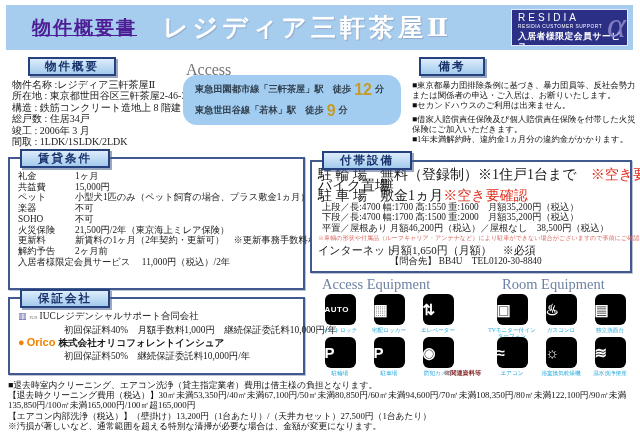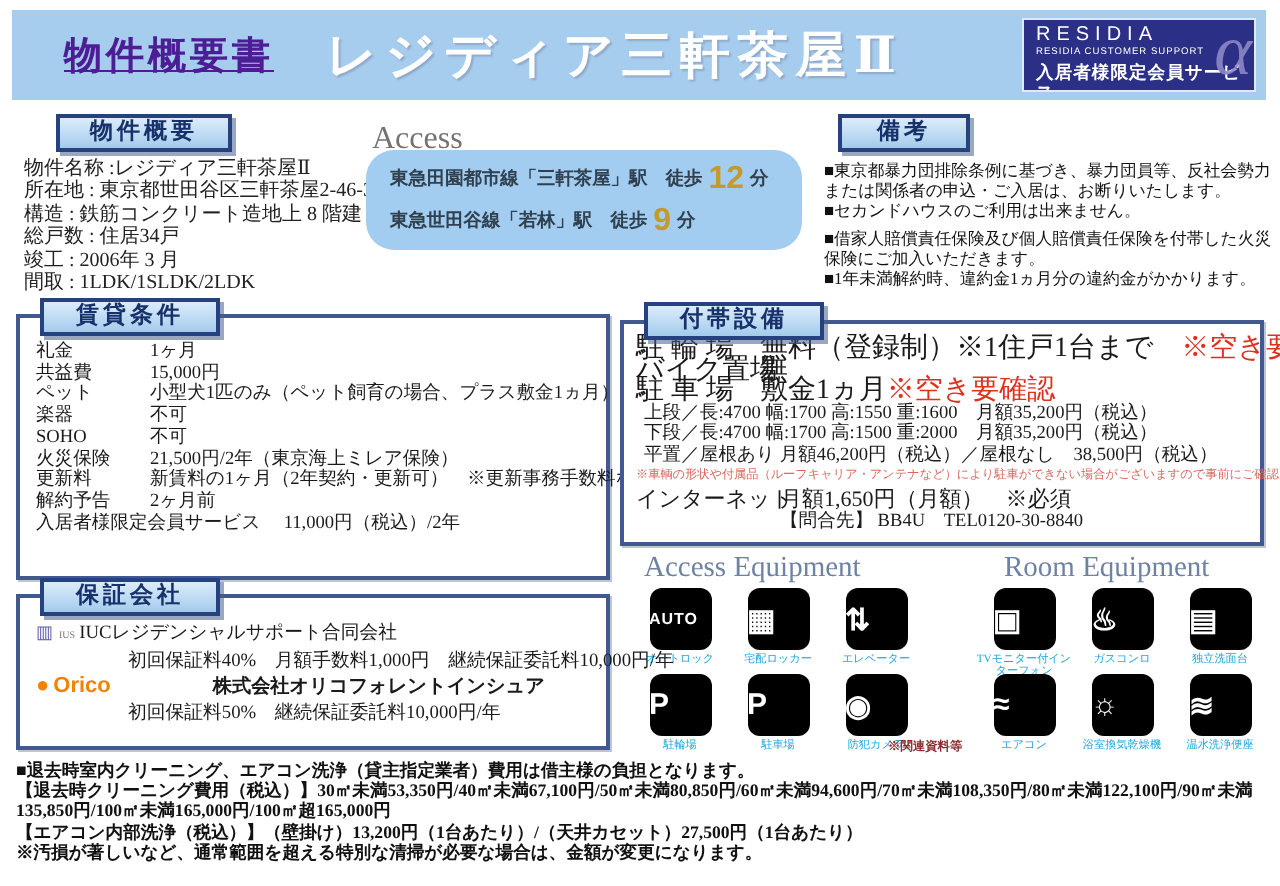--- a/index.html
+++ b/index.html
@@ -58,21 +58,21 @@
   .lr{display:flex;font-size:9.3px;line-height:10.7px;white-space:nowrap;}
   .lr .lbl{width:57px;flex:none;}
   .red{color:#e0301e;}
 
   .guar-rows{padding:11px 4px 0 8px;font-size:9.4px;line-height:12.2px;}
   .g-terms{margin-left:46px;white-space:nowrap;}
   .iuc-glyph{display:inline-block;color:#5a5aa8;font-size:9px;margin-right:3px;}
   .iuc-sub{font-size:5px;color:#777;margin-right:2px;}
   .orico-dot{color:#f08300;font-size:11px;margin-right:2px;}
   .orico-word{color:#f08300;font-weight:bold;font-family:"Liberation Sans",sans-serif;font-size:11px;margin-right:3px;}
-  .g2-name{font-weight:bold;font-size:9.6px;margin-left:48px;}
+  .g2-name{font-weight:bold;font-size:9.6px;}
 
   .fac-rows{padding:8px 4px 0 6px;}
   .fr{display:flex;font-size:14px;line-height:10.6px;white-space:nowrap;}
   .fr .lbl{width:62px;flex:none;}
   .park{font-size:9.3px;line-height:10.6px;white-space:nowrap;padding-left:4px;}
   .park-note{font-size:6.1px;color:#d96a62;line-height:8px;white-space:nowrap;}
   .inet{display:flex;font-size:11px;line-height:11px;margin-top:3px;white-space:nowrap;}
   .inet .lbl{width:72px;flex:none;}
   .inet-contact{margin-left:72px;font-size:9.3px;line-height:11px;white-space:nowrap;}
 
@@ -82,21 +82,21 @@
   #re-title{left:502px;top:276px;}
   .eq{position:absolute;width:48px;text-align:center;}
   .eq-box{width:31px;height:31px;margin:0 auto;background:#000000;border-radius:6px;color:#fff;
           display:flex;align-items:center;
           font-family:"Liberation Sans",sans-serif;font-weight:bold;font-size:15px;}
   .eq-box .sm{font-size:8px;letter-spacing:.5px;}
   .eq-label{font-size:5.6px;color:#1ea7dc;line-height:6.4px;margin-top:2px;}
   .eq-note{position:absolute;left:444px;top:369px;font-size:6.2px;color:#8a3030;font-weight:bold;}
 
   
-  .footer{position:absolute;left:8px;top:380px;width:628px;font-size:8.8px;line-height:10.2px;color:#111;font-weight:bold;}
+  .footer{position:absolute;left:8px;top:380px;width:628px;font-size:8.8px;line-height:10.2px;color:#111;}
 </style>
 </head>
 <body>
 
 <div class="page">
 
   <div class="header">
     <span class="doc-title">物件概要書</span>
     <span class="prop-name">レジディア三軒茶屋Ⅱ</span>
     <div class="logo">

